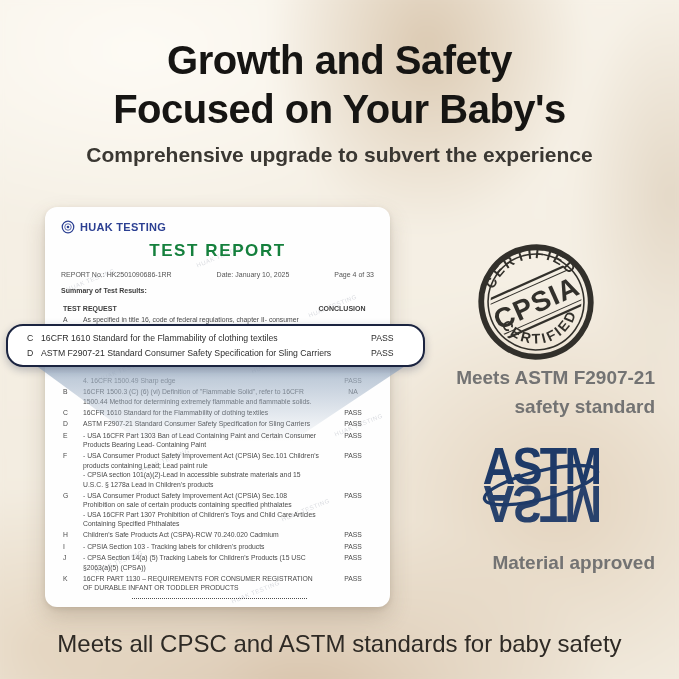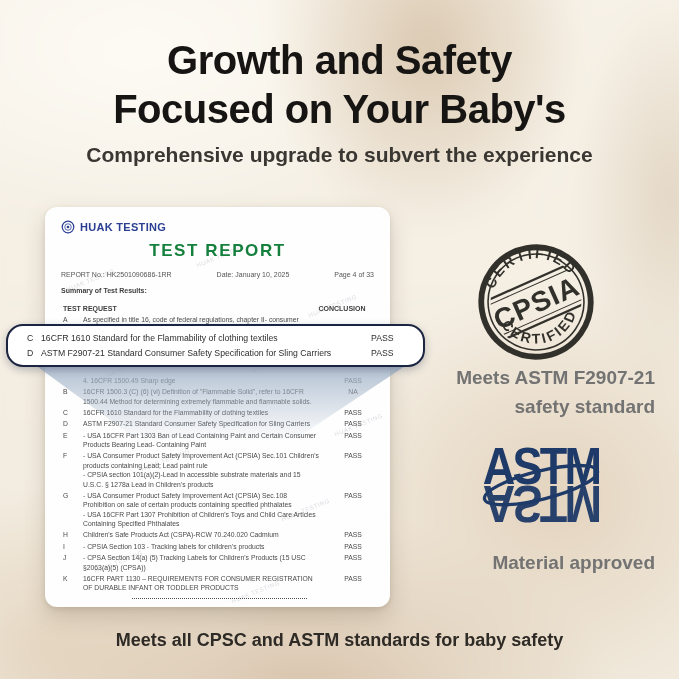--- a/index.html
+++ b/index.html
@@ -70,21 +70,21 @@
   
   .badges{position:absolute;left:450px;top:240px;width:205px;height:340px;}
   .stamp{position:absolute;left:26px;top:2px;}
   .badge-caption{position:absolute;left:0;width:205px;text-align:right;
     font-size:19px;font-weight:600;color:#737373;line-height:1.5;}
   .cap1{top:124px;}
   .astm{position:absolute;left:30px;top:186px;}
   .cap2{top:309px;}
   
   .footer{position:absolute;top:630px;left:0;right:0;text-align:center;
-    font-size:18px;font-weight:700;color:#2e2a25;}
+    font-size:24px;font-weight:400;color:#2e2a25;}
 </style>
 </head>
 <body>
 
 <div class="canvas">
   <div class="bg"></div>
 
   <div class="headline">
     <div class="t">Growth and Safety</div>
     <div class="t">Focused on Your Baby's</div>

